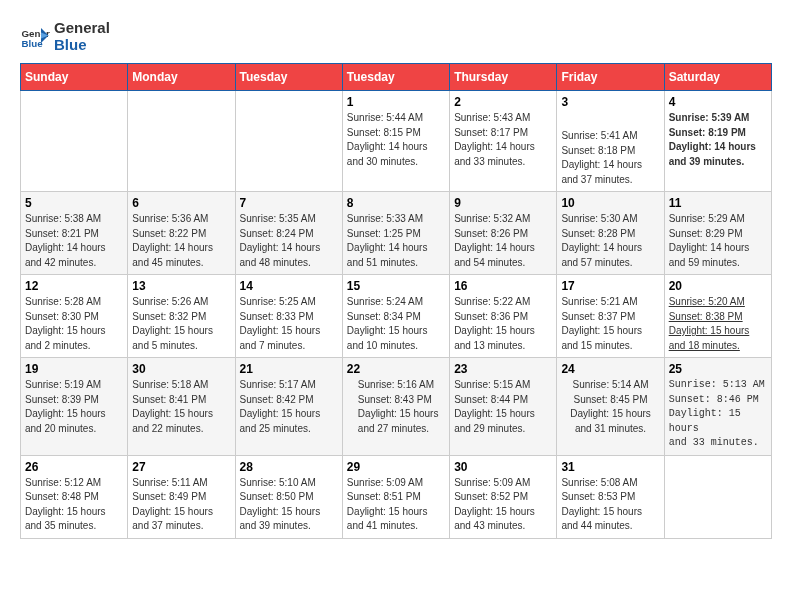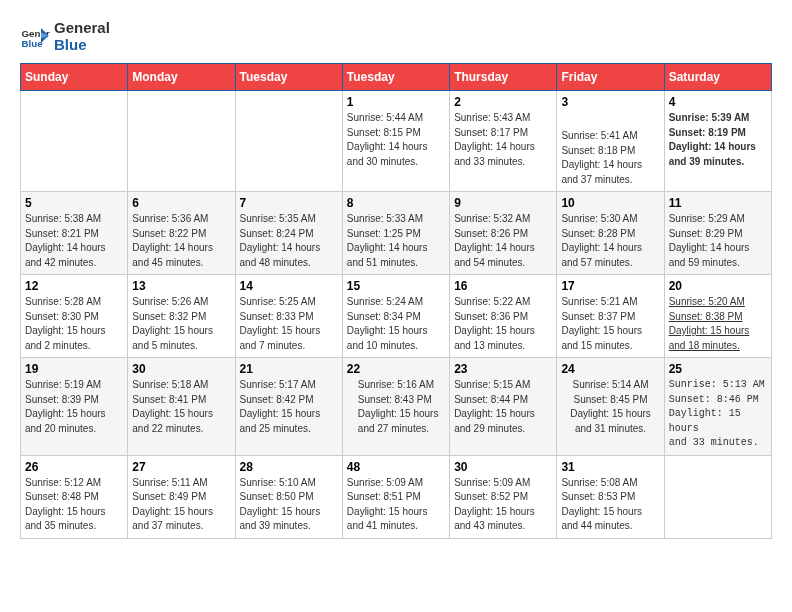--- a/index.html
+++ b/index.html
@@ -314,21 +314,21 @@
 and 37 minutes.</div>
         </td>
         <td>
           <div class="day-number">28</div>
           <div class="day-info" style="white-space: pre-line;">Sunrise: 5:10 AM
 Sunset: 8:50 PM
 Daylight: 15 hours
 and 39 minutes.</div>
         </td>
         <td>
-          <div class="day-number">48</div>
+          <div class="day-number">29</div>
           <div class="day-info" style="white-space: pre-line;">Sunrise: 5:09 AM
 Sunset: 8:51 PM
 Daylight: 15 hours
 and 41 minutes.</div>
         </td>
         <td>
           <div class="day-number">30</div>
           <div class="day-info" style="white-space: pre-line;">Sunrise: 5:09 AM
 Sunset: 8:52 PM
 Daylight: 15 hours

